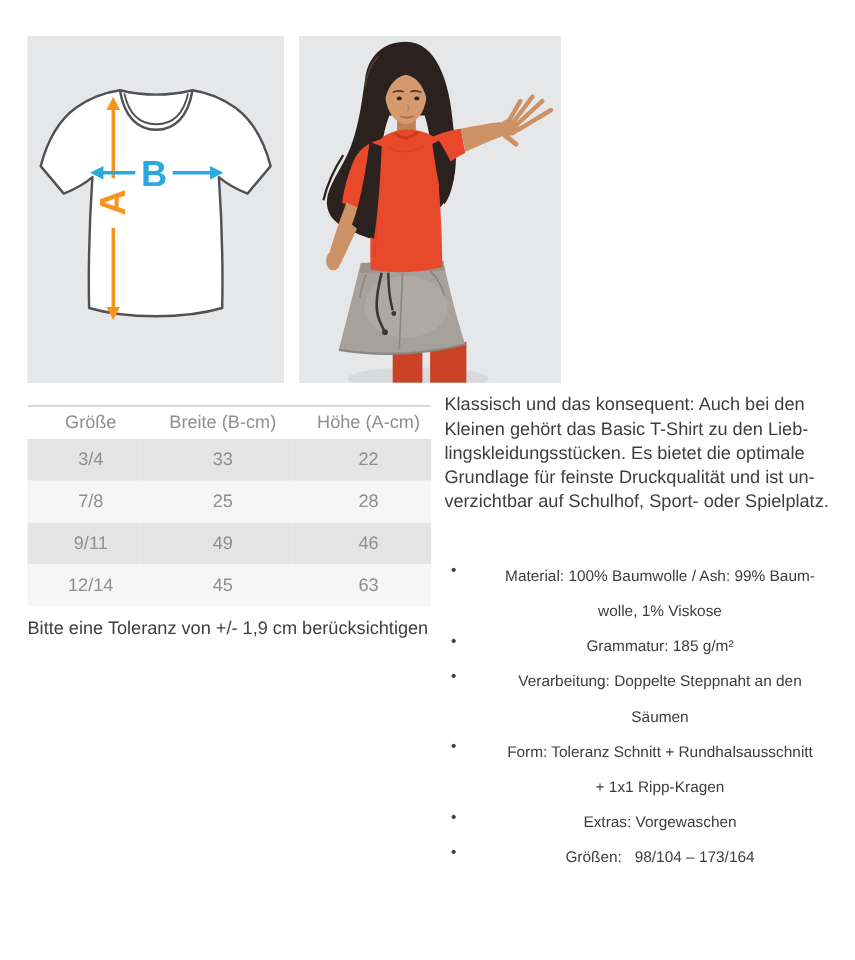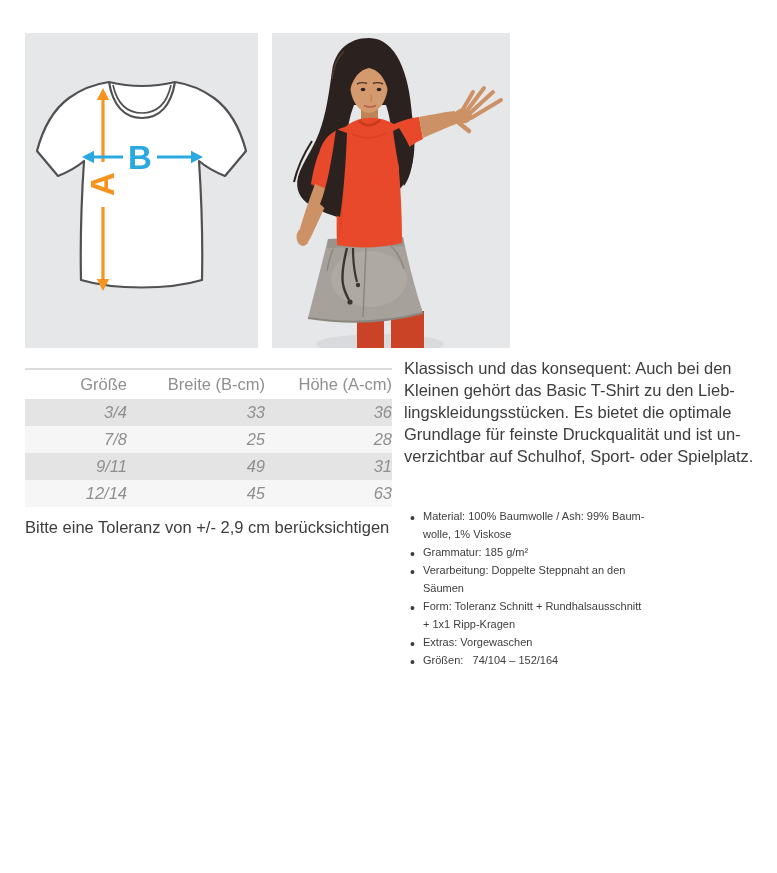--- a/index.html
+++ b/index.html
@@ -11,38 +11,38 @@
   }
   .panel { position:absolute; top:33px; height:315px; background:var(--panel-bg,#e6e7e8); }
   .diagram-panel { left:25px; width:233px; }
   .photo-panel  { left:272px; width:238px; }
 
   .left-col  { position:absolute; left:25px;  top:368px; width:367px; }
   .right-col { position:absolute; left:404px; top:357px; width:373px; }
 
   table.size-table { width:367px; border-collapse:collapse; border-top:2px solid var(--table-border,#dbdbdb); table-layout:fixed; }
   table.size-table th, table.size-table td {
-    text-align:right; font-weight:400; font-size:16.5px; color:var(--table-text,#8f8f8f);
+    text-align:center; font-weight:400; font-size:16.5px; color:var(--table-text,#8f8f8f);
     padding:0 0 0 13px; vertical-align:middle;
   }
   table.size-table th { height:30px; background:#fff; }
-  table.size-table td { height:27px;font-style:italic; }
+  table.size-table td { height:38px; }
   table.size-table col.c1 { width:102px; }
   table.size-table col.c2 { width:138px; }
   table.size-table col.c3 { width:127px; }
   table.size-table tbody tr:nth-child(odd)  { background:var(--row-shade,#e4e4e4); }
   table.size-table tbody tr:nth-child(even) { background:var(--row-light,#f6f6f6); }
 
   .tolerance-note { margin:11px 0 0 0; font-size:16.5px; color:var(--body-text,#3d3d3d); }
 
   .description { margin:0; font-size:16.5px; line-height:22px; white-space:pre; color:var(--body-text,#3d3d3d); }
   ul.specs { list-style:none; margin:40px 0 0 0; padding:0; }
   ul.specs li {
-    position:relative; padding-left:19px; font-size:11px; line-height:18px;
-    white-space:pre; color:var(--body-text,#3d3d3d);
+    position:relative; padding-left:19px; font-size:14px; line-height:32px;
+    white-space:pre; color:var(--body-text,#3d3d3d);text-align:center;
   }
   ul.specs li::before { content:"\2022"; position:absolute; left:6px; top:0; font-size:14px; line-height:22px; color:var(--body-text,#3d3d3d); }
 
   
   .bg-panel   { fill:var(--panel-bg,#e6e7e8); }
   .arrow-a    { stroke:var(--accent-orange,#f7941e); }
   .arrow-a-h  { fill:var(--accent-orange,#f7941e); }
   .label-a    { fill:var(--accent-orange,#f7941e); font-weight:bold; font-size:33px; font-family:"Liberation Sans","DejaVu Sans",sans-serif; }
   .arrow-b    { stroke:var(--accent-blue,#2aa9e1); }
   .arrow-b-h  { fill:var(--accent-blue,#2aa9e1); }
@@ -181,54 +181,54 @@
         <tr>
           <th>Größe</th>
           <th>Breite (B-cm)</th>
           <th>Höhe (A-cm)</th>
         </tr>
       </thead>
       <tbody>
         <tr>
           <td>3/4</td>
           <td>33</td>
-          <td>36</td>
+          <td>22</td>
         </tr>
         <tr>
           <td>7/8</td>
           <td>25</td>
           <td>28</td>
         </tr>
         <tr>
           <td>9/11</td>
           <td>49</td>
-          <td>31</td>
+          <td>46</td>
         </tr>
         <tr>
           <td>12/14</td>
           <td>45</td>
           <td>63</td>
         </tr>
       </tbody>
     </table>
-    <p class="tolerance-note">Bitte eine Toleranz von +/- 2,9 cm berücksichtigen</p>
+    <p class="tolerance-note">Bitte eine Toleranz von +/- 1,9 cm berücksichtigen</p>
   </div>
 
   <div class="right-col">
     <p class="description">Klassisch und das konsequent: Auch bei den
 Kleinen gehört das Basic T-Shirt zu den Lieb-
 lingskleidungsstücken. Es bietet die optimale
 Grundlage für feinste Druckqualität und ist un-
 verzichtbar auf Schulhof, Sport- oder Spielplatz.</p>
     <ul class="specs">
       <li>Material: 100% Baumwolle / Ash: 99% Baum-
 wolle, 1% Viskose</li>
       <li>Grammatur: 185 g/m²</li>
       <li>Verarbeitung: Doppelte Steppnaht an den
 Säumen</li>
       <li>Form: Toleranz Schnitt + Rundhalsausschnitt
 + 1x1 Ripp-Kragen</li>
       <li>Extras: Vorgewaschen</li>
-      <li>Größen:   74/104 – 152/164</li>
+      <li>Größen:   98/104 – 173/164</li>
     </ul>
   </div>
 
 </div>
 
 </body></html>

